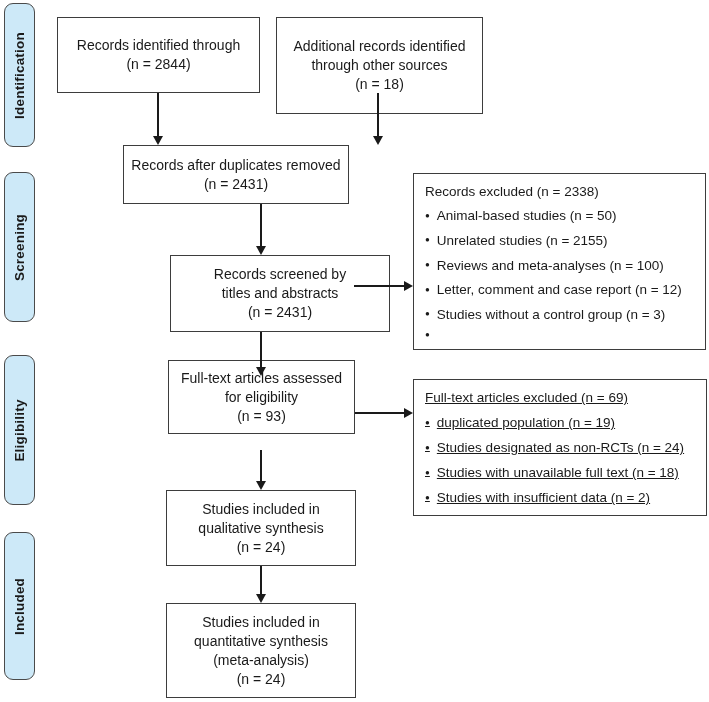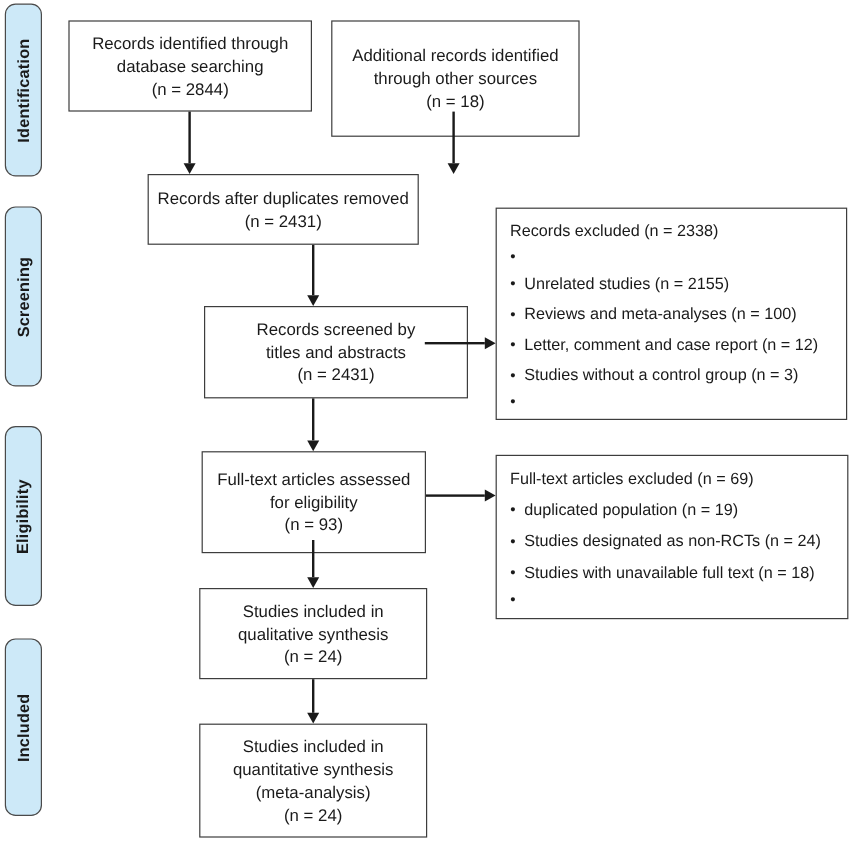--- a/index.html
+++ b/index.html
@@ -94,42 +94,41 @@
   </div>
   <div class="stage" style="top:355px; height:150px;">
     <span>Eligibility</span>
   </div>
   <div class="stage" style="top:532px; height:148px;">
     <span>Included</span>
   </div>
 
   <div class="fbox" style="left:57px; top:17px; width:203px; height:76px;">
     <span>Records identified through</span>
-    <span>database searching</span>
     <span>(n = 2844)</span>
   </div>
 
   <div class="fbox" style="left:276px; top:17px; width:207px; height:97px;">
     <span>Additional records identified</span>
     <span>through other sources</span>
     <span>(n = 18)</span>
   </div>
 
   <div class="fbox" style="left:123px; top:145px; width:226px; height:59px;">
     <span>Records after duplicates removed</span>
     <span>(n = 2431)</span>
   </div>
 
   <div class="fbox" style="left:170px; top:255px; width:220px; height:77px;">
     <span>Records screened by</span>
     <span>titles and abstracts</span>
     <span>(n = 2431)</span>
   </div>
 
-  <div class="fbox" style="left:168px; top:376px; width:187px; height:85px;">
+  <div class="fbox" style="left:168px; top:360px; width:187px; height:74px;">
     <span>Full-text articles assessed</span>
     <span>for eligibility</span>
     <span>(n = 93)</span>
   </div>
 
   <div class="fbox" style="left:166px; top:490px; width:190px; height:76px;">
     <span>Studies included in</span>
     <span>qualitative synthesis</span>
     <span>(n = 24)</span>
   </div>
@@ -138,20 +137,21 @@
     <span>Studies included in</span>
     <span>quantitative synthesis</span>
     <span>(meta-analysis)</span>
     <span>(n = 24)</span>
   </div>
 
   <div class="ebox" style="left:413px; top:173px; width:293px; height:177px;">
     <div class="etitle">Records excluded (n = 2338)</div>
     <div class="bullet-row">
       <span class="bullet">●</span>
+      <span>Animal-based studies (n = 50)</span>
     </div>
     <div class="bullet-row">
       <span class="bullet">●</span>
       <span>Unrelated studies (n = 2155)</span>
     </div>
     <div class="bullet-row">
       <span class="bullet">●</span>
       <span>Reviews and meta-analyses (n = 100)</span>
     </div>
     <div class="bullet-row">
@@ -160,36 +160,37 @@
     </div>
     <div class="bullet-row">
       <span class="bullet">●</span>
       <span>Studies without a control group (n = 3)</span>
     </div>
     <div class="bullet-row">
       <span class="bullet">●</span>
     </div>
   </div>
 
-  <div class="ebox" style="left:413px; top:379px; width:294px; height:137px;">
+  <div class="ebox" style="left:413px; top:379px; width:294px; height:137px;text-decoration:underline;">
     <div class="etitle">Full-text articles excluded (n = 69)</div>
     <div class="bullet-row">
       <span class="bullet">●</span>
       <span>duplicated population (n = 19)</span>
     </div>
     <div class="bullet-row">
       <span class="bullet">●</span>
       <span>Studies designated as non-RCTs (n = 24)</span>
     </div>
     <div class="bullet-row">
       <span class="bullet">●</span>
       <span>Studies with unavailable full text (n = 18)</span>
     </div>
     <div class="bullet-row">
       <span class="bullet">●</span>
+      <span>Studies with insufficient data (n = 2)</span>
     </div>
   </div>
 
   <div>
     <div class="vline" style="left:157px; top:93px; height:43px;"></div>
     <div class="head-down" style="left:153px; top:136px;"></div>
   </div>
   <div>
     <div class="vline" style="left:377px; top:93px; height:43px;"></div>
     <div class="head-down" style="left:373px; top:136px;"></div>

